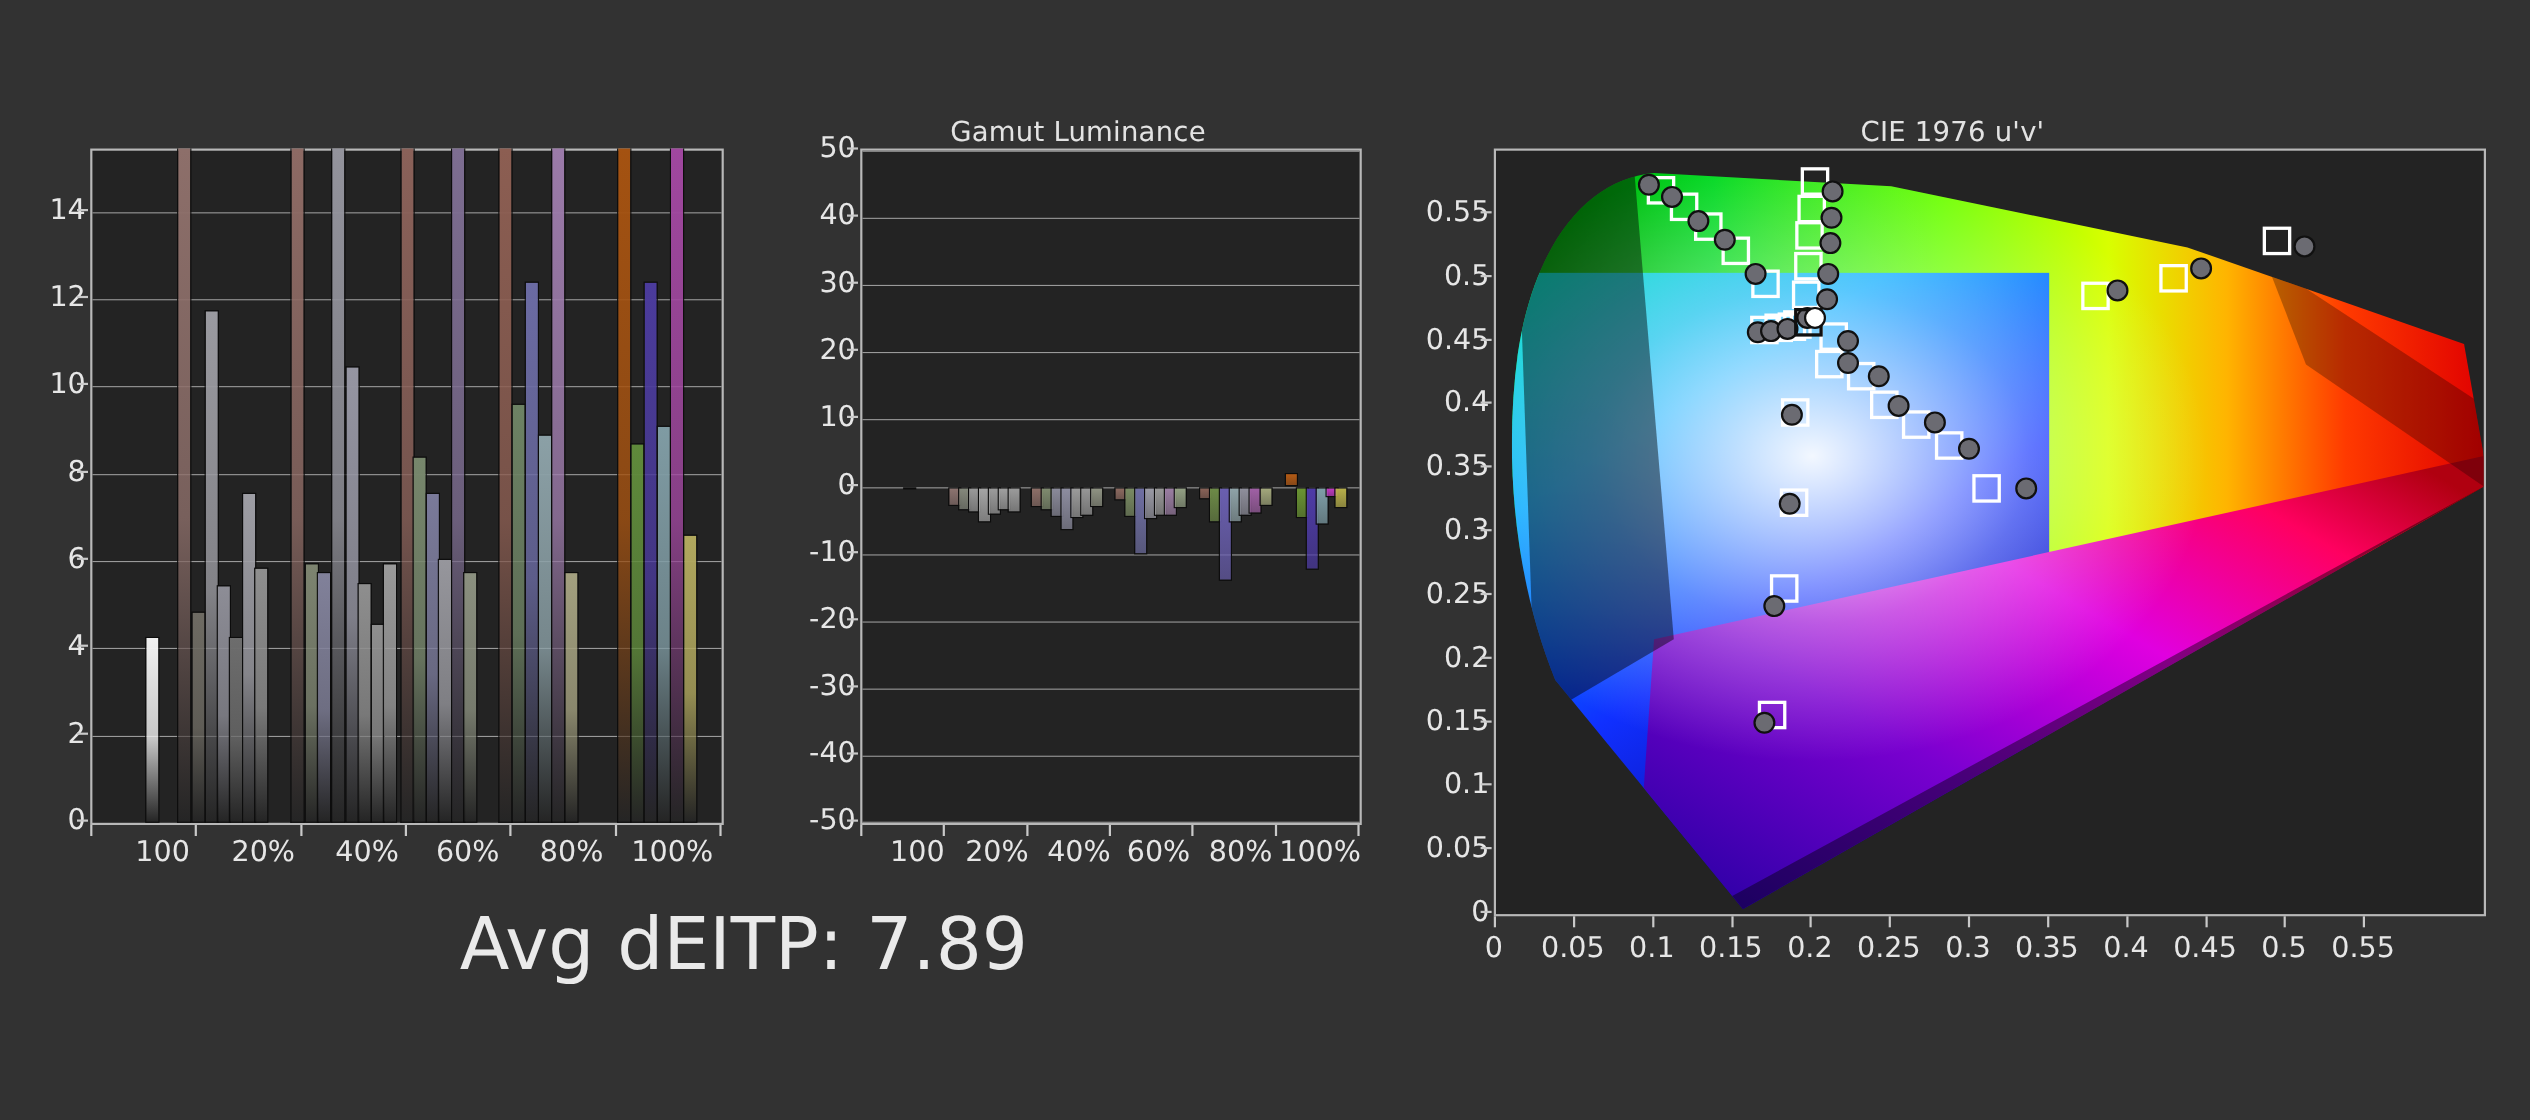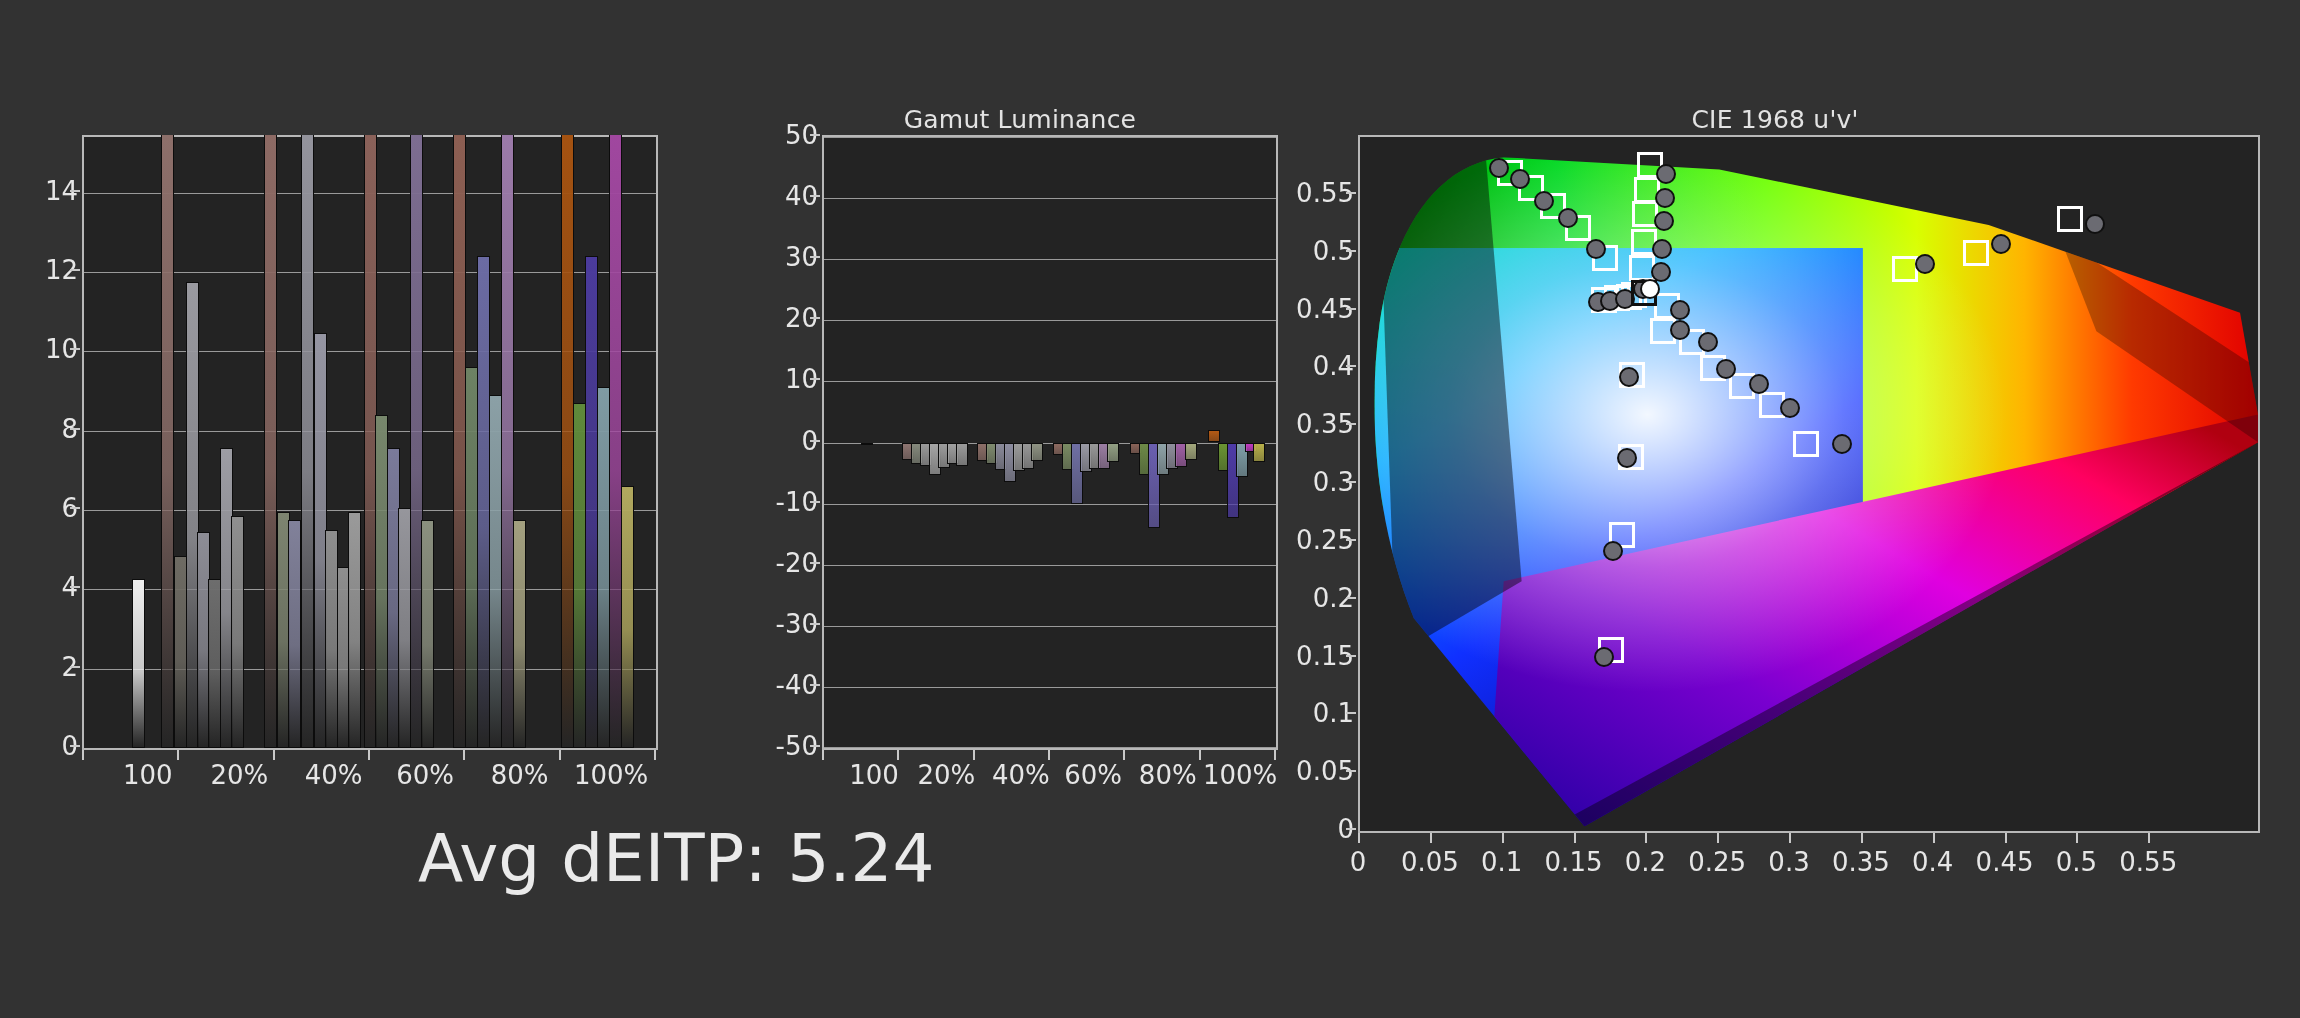--- a/index.html
+++ b/index.html
@@ -101,21 +101,21 @@
       <div class="xtickmark" style="left: 0px; top: 0px;"></div>
       <div class="xtickmark" style="left: 95.3333px; top: 0px;"></div>
       <div class="xtickmark" style="left: 190.667px; top: 0px;"></div>
       <div class="xtickmark" style="left: 286px; top: 0px;"></div>
       <div class="xtickmark" style="left: 381.333px; top: 0px;"></div>
       <div class="xtickmark" style="left: 476.667px; top: 0px;"></div>
       <div class="xtickmark" style="left: 572px; top: 0px;"></div>
     </div>
 </div>
 
-<div class="panel" id="p-gamut" style="left:740px;top:105px;width:560px;height:700px;">
+<div class="panel" id="p-gamut" style="left:700px;top:105px;width:560px;height:700px;">
   <div class="ptitle">Gamut Luminance</div>
   <div class="plotbox" id="gamut-plot" style="left:82px;top:30px;right:22px;bottom:55px;">
       <div class="gridline" style="top: 0px;"></div>
       <div class="gridline" style="top: 61.1px;"></div>
       <div class="gridline" style="top: 122.2px;"></div>
       <div class="gridline" style="top: 183.3px;"></div>
       <div class="gridline" style="top: 244.4px;"></div>
       <div class="gridline" style="top: 305.5px;"></div>
       <div class="gridline" style="top: 366.6px;"></div>
       <div class="gridline" style="top: 427.7px;"></div>
@@ -193,21 +193,21 @@
       <div class="xtickmark" style="left: 75.3333px; top: 0px;"></div>
       <div class="xtickmark" style="left: 150.667px; top: 0px;"></div>
       <div class="xtickmark" style="left: 226px; top: 0px;"></div>
       <div class="xtickmark" style="left: 301.333px; top: 0px;"></div>
       <div class="xtickmark" style="left: 376.667px; top: 0px;"></div>
       <div class="xtickmark" style="left: 452px; top: 0px;"></div>
     </div>
 </div>
 
 <div class="panel" id="p-cie" style="left:1270px;top:105px;width:1010px;height:790px;">
-  <div class="ptitle">CIE 1968 u'v'</div>
+  <div class="ptitle">CIE 1976 u'v'</div>
   <div class="plotbox" id="cie-plot" style="left:88px;top:30px;right:20px;bottom:62px;">
     <svg class="cie-horse" viewBox="0 0 1000 750" preserveAspectRatio="none">
       <defs>
         <linearGradient id="gA" x1="0" y1="0" x2="1" y2="0">
           <stop offset="0" stop-color="#00a000"></stop>
           <stop offset="0.22" stop-color="#00d820"></stop>
           <stop offset="0.45" stop-color="#6bff00"></stop>
           <stop offset="0.62" stop-color="#d8ff00"></stop>
           <stop offset="0.74" stop-color="#ffb400"></stop>
           <stop offset="0.86" stop-color="#ff3a00"></stop>
@@ -352,13 +352,13 @@
       <div class="xtickmark" style="left: 574.72px; top: 0px;"></div>
       <div class="xtick" style="left: 646.56px; top: 14px;">0.45</div>
       <div class="xtickmark" style="left: 646.56px; top: 0px;"></div>
       <div class="xtick" style="left: 718.4px; top: 14px;">0.5</div>
       <div class="xtickmark" style="left: 718.4px; top: 0px;"></div>
       <div class="xtick" style="left: 790.24px; top: 14px;">0.55</div>
       <div class="xtickmark" style="left: 790.24px; top: 0px;"></div>
     </div>
 </div>
 
-<div id="avg-label" style="left:418px;top:820px;">Avg dEITP: 5.24</div>
+<div id="avg-label" style="left:418px;top:820px;">Avg dEITP: 7.89</div>
 
 </body></html>

